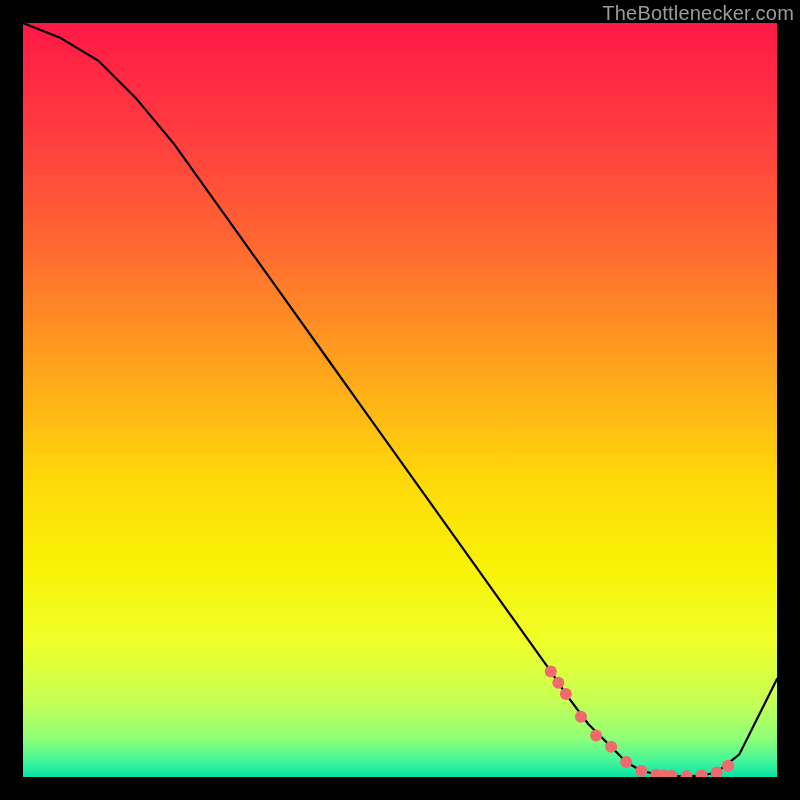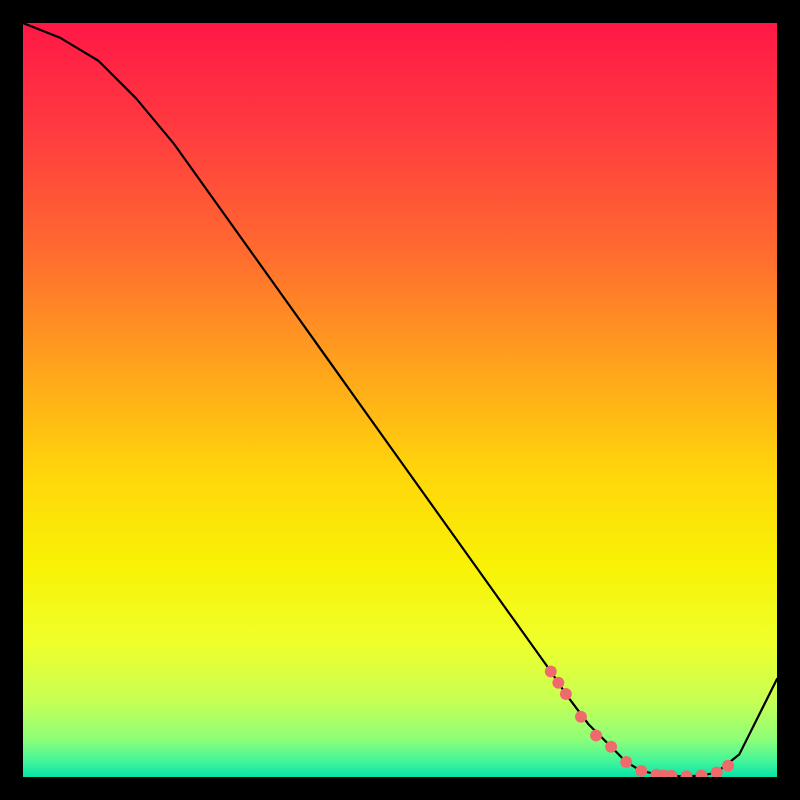--- a/index.html
+++ b/index.html
@@ -35,20 +35,21 @@
   .plot svg {
     display: block;
     width: 754px;
     height: 754px;
   }
 </style>
 </head>
 <body>
 
 <div class="frame">
+  <div class="watermark">TheBottlenecker.com</div>
 
   <div class="plot">
     <svg viewBox="0 0 754 754" preserveAspectRatio="none">
       <defs>
         <linearGradient id="bg-grad" x1="0" y1="0" x2="0" y2="1">
             <stop offset="0.0%" stop-color="#ff1846"></stop>
             <stop offset="15.0%" stop-color="#ff3d3f"></stop>
             <stop offset="30.0%" stop-color="#ff6a30"></stop>
             <stop offset="45.0%" stop-color="#ffa11d"></stop>
             <stop offset="60.0%" stop-color="#ffd70a"></stop>

